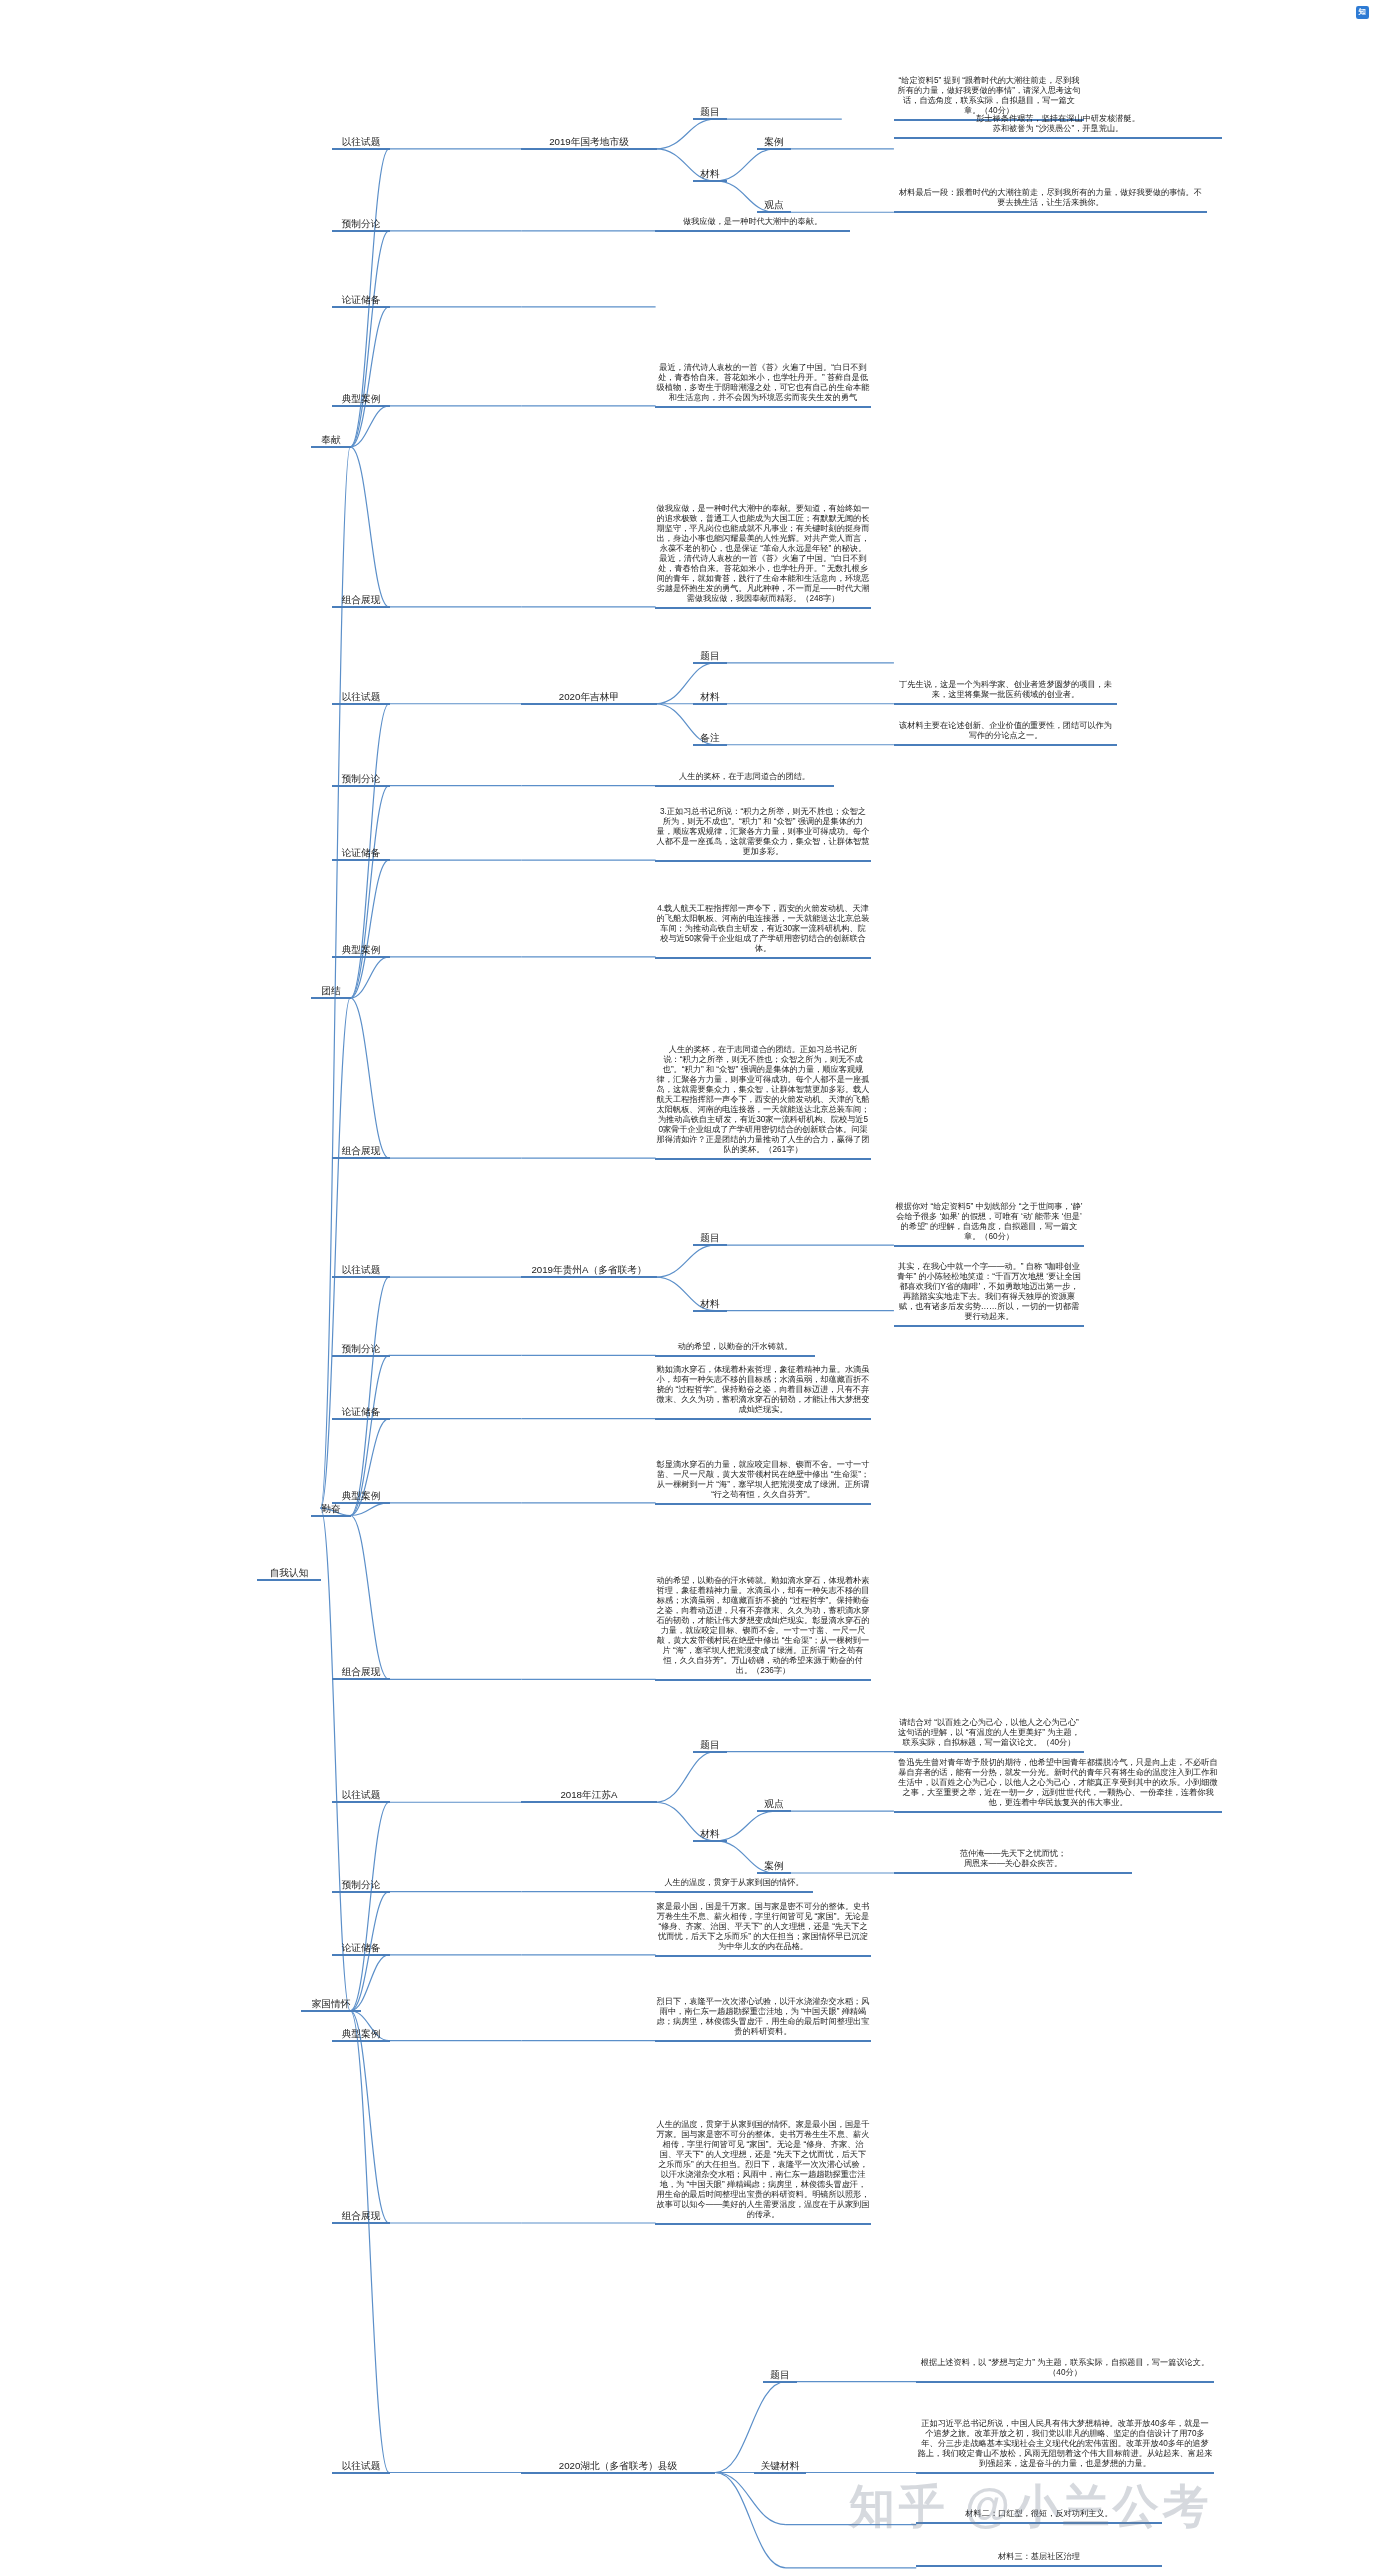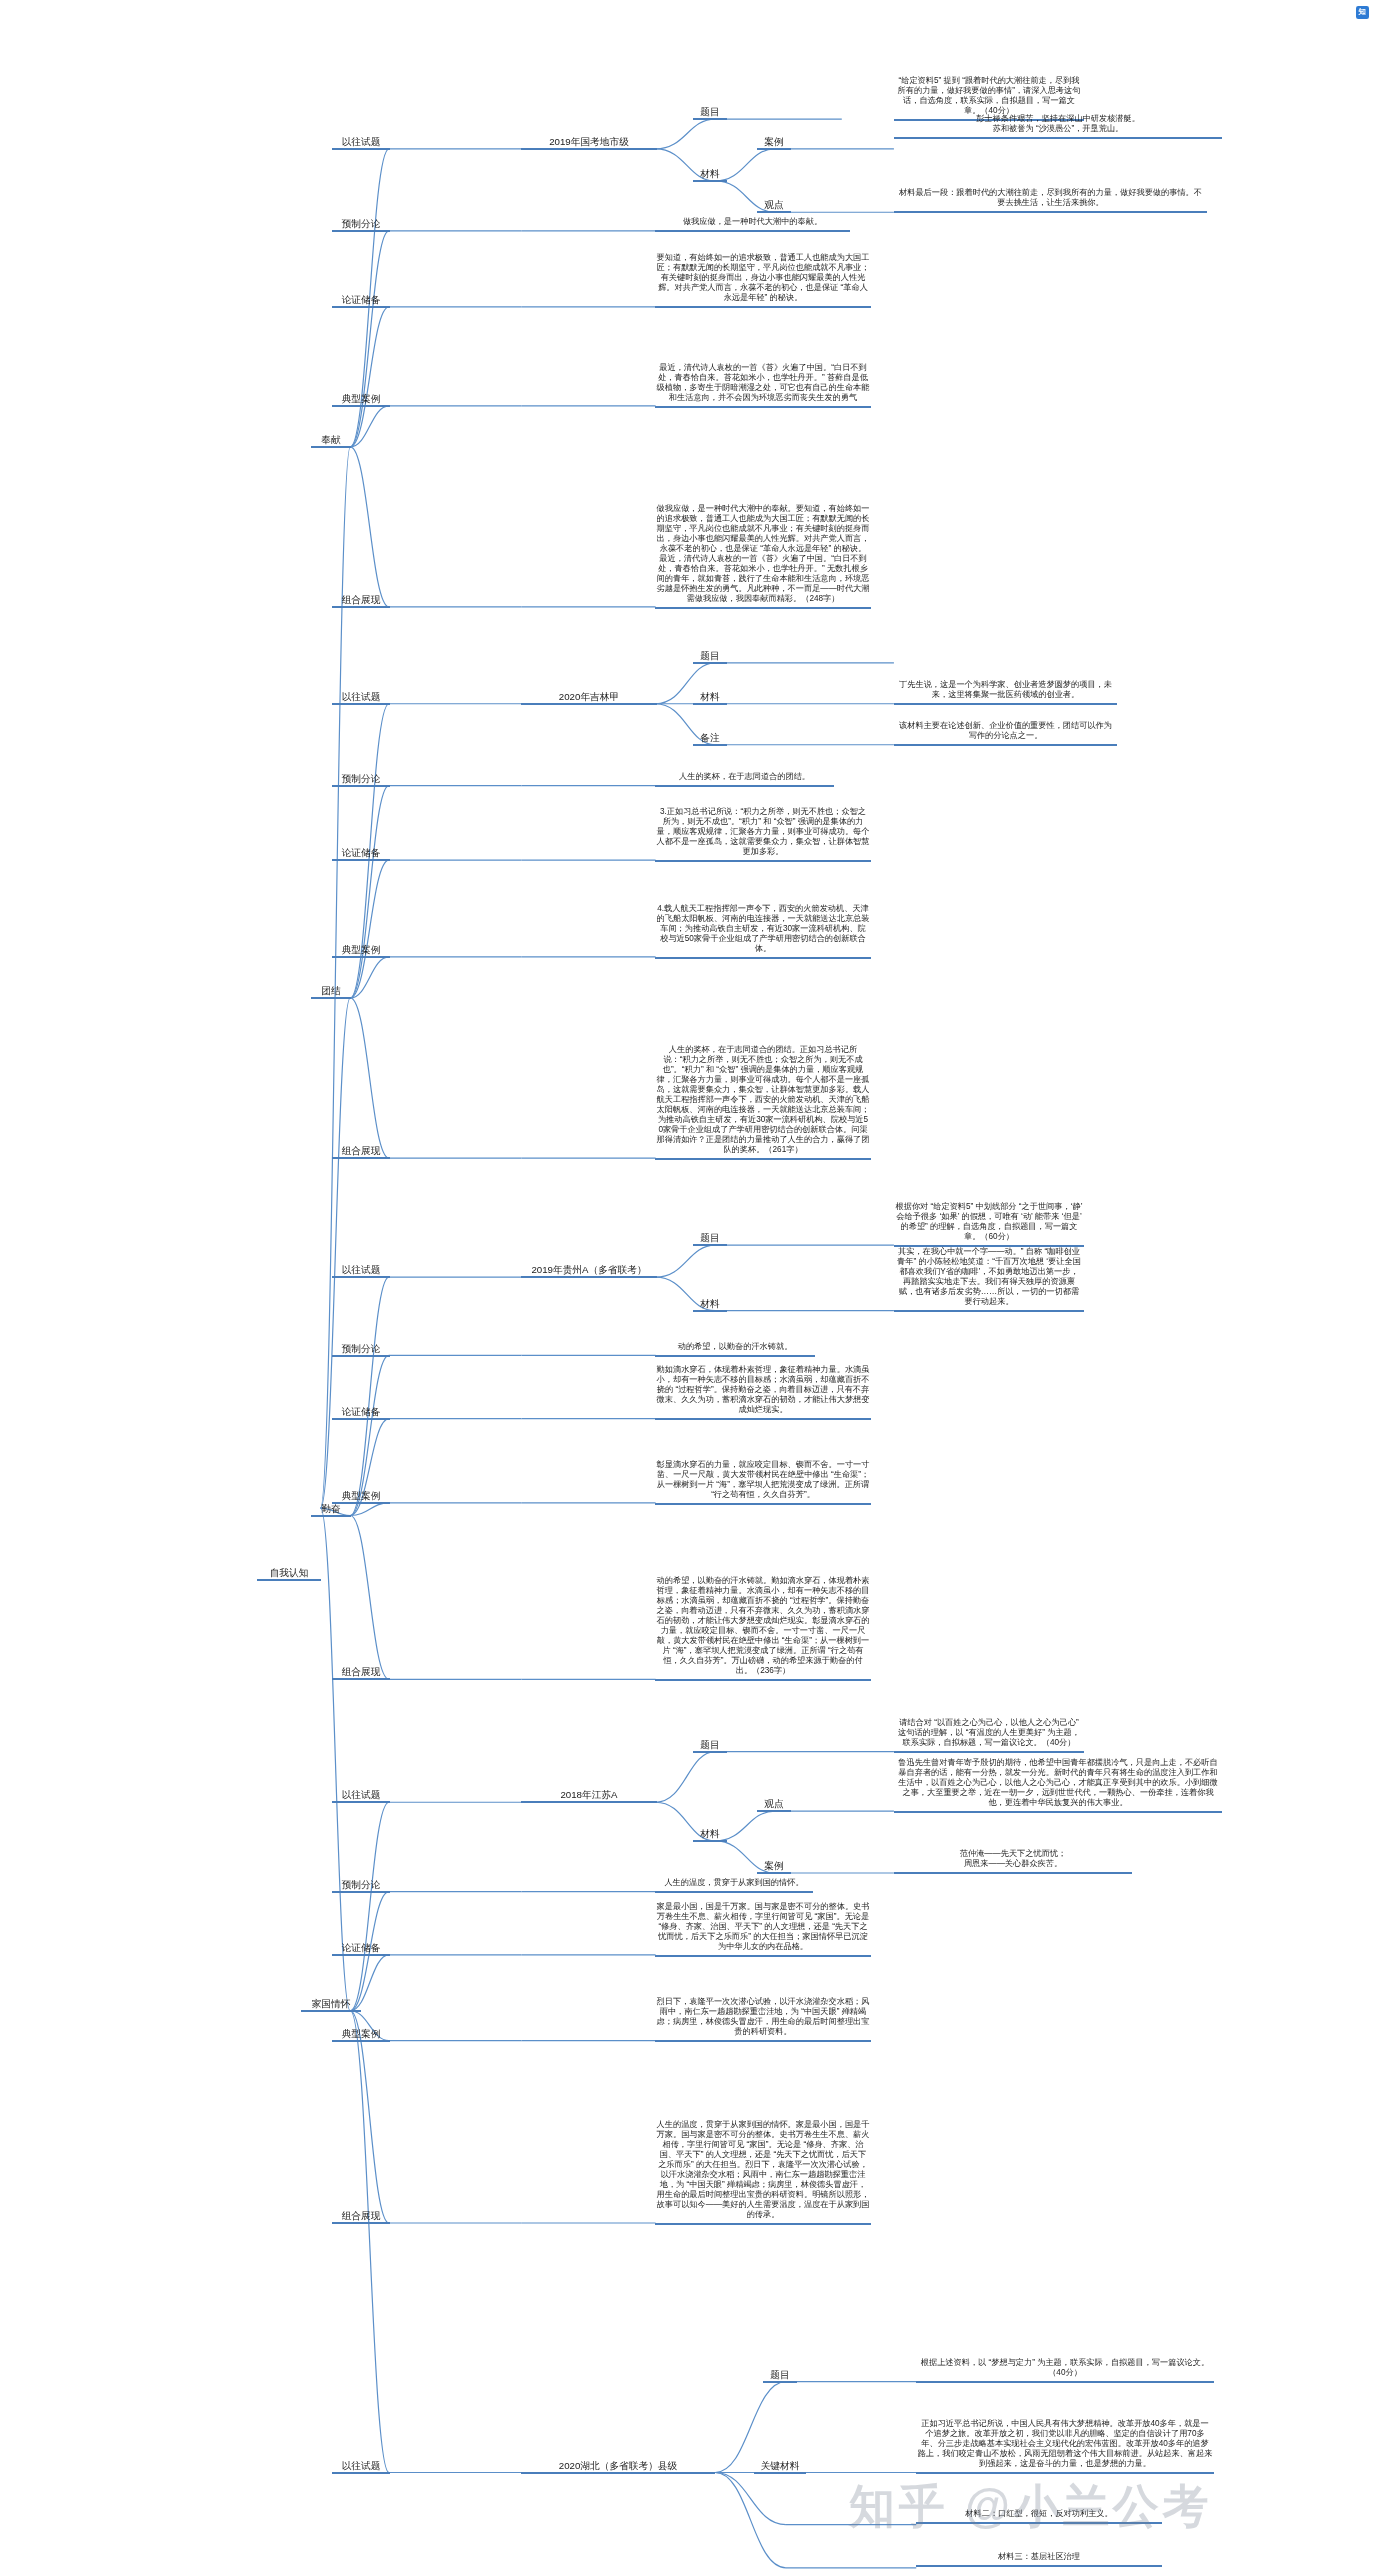--- a/index.html
+++ b/index.html
@@ -233,23 +233,20 @@
   <div class="node lbl" style="left:332px;top:213px;width:58px;height:19.4px;">
     <span class="txt">预制分论</span>
     </div>
   <div class="node para" style="left:655px;top:213px;width:195px;height:19.4px;">
     <span class="txt">做我应做，是一种时代大潮中的奉献。</span>
     </div>
 
   <div class="node lbl" style="left:332px;top:289px;width:58px;height:19.4px;">
     <span class="txt">论证储备</span>
     </div>
-  <div class="node para" style="left:655px;top:237px;width:216px;height:71px;">
-    <span class="txt">要知道，有始终如一的追求极致，普通工人也能成为大国工匠；有默默无闻的长期坚守，平凡岗位也能成就不凡事业；有关键时刻的挺身而出，身边小事也能闪耀最美的人性光辉。对共产党人而言，永葆不老的初心，也是保证 “革命人永远是年轻” 的秘诀。</span>
-    </div>
 
   <div class="node lbl" style="left:332px;top:388px;width:58px;height:19.4px;">
     <span class="txt">典型案例</span>
     </div>
   <div class="node para" style="left:655px;top:325px;width:216px;height:83px;">
     <span class="txt">最近，清代诗人袁枚的一首《苔》火遍了中国。“白日不到处，青春恰自来。苔花如米小，也学牡丹开。” 苔藓自是低级植物，多寄生于阴暗潮湿之处，可它也有自己的生命本能和生活意向，并不会因为环境恶劣而丧失生发的勇气</span>
     </div>
 
   <div class="node lbl" style="left:332px;top:589px;width:58px;height:19.4px;">
     <span class="txt">组合展现</span>
@@ -329,21 +326,21 @@
   <div class="node lbl" style="left:693px;top:1227px;width:34px;height:19.4px;">
     <span class="txt">题目</span>
     </div>
   <div class="node para" style="left:894px;top:1194px;width:190px;height:53px;">
     <span class="txt">根据你对 “给定资料5” 中划线部分 “之于世间事，‘静’ 会给予很多 ‘如果’ 的假想，可唯有 ‘动’ 能带来 ‘但是’ 的希望” 的理解，自选角度，自拟题目，写一篇文章。（60分）</span>
     </div>
 
   <div class="node lbl" style="left:693px;top:1293px;width:34px;height:19.4px;">
     <span class="txt">材料</span>
     </div>
-  <div class="node para" style="left:894px;top:1245px;width:190px;height:67px;justify-content:flex-end;">
+  <div class="node para" style="left:894px;top:1245px;width:190px;height:82px;justify-content:flex-end;">
     <span class="txt">其实，在我心中就一个字——动。” 自称 “咖啡创业青年” 的小陈轻松地笑道：“千百万次地想 ‘要让全国都喜欢我们Y省的咖啡’，不如勇敢地迈出第一步，再踏踏实实地走下去。我们有得天独厚的资源禀赋，也有诸多后发劣势……所以，一切的一切都需要行动起来。</span>
     </div>
 
   <div class="node lbl" style="left:332px;top:1338px;width:58px;height:19.4px;">
     <span class="txt">预制分论</span>
     </div>
   <div class="node para" style="left:655px;top:1338px;width:160px;height:19.4px;">
     <span class="txt">动的希望，以勤奋的汗水铸就。</span>
     </div>
 

